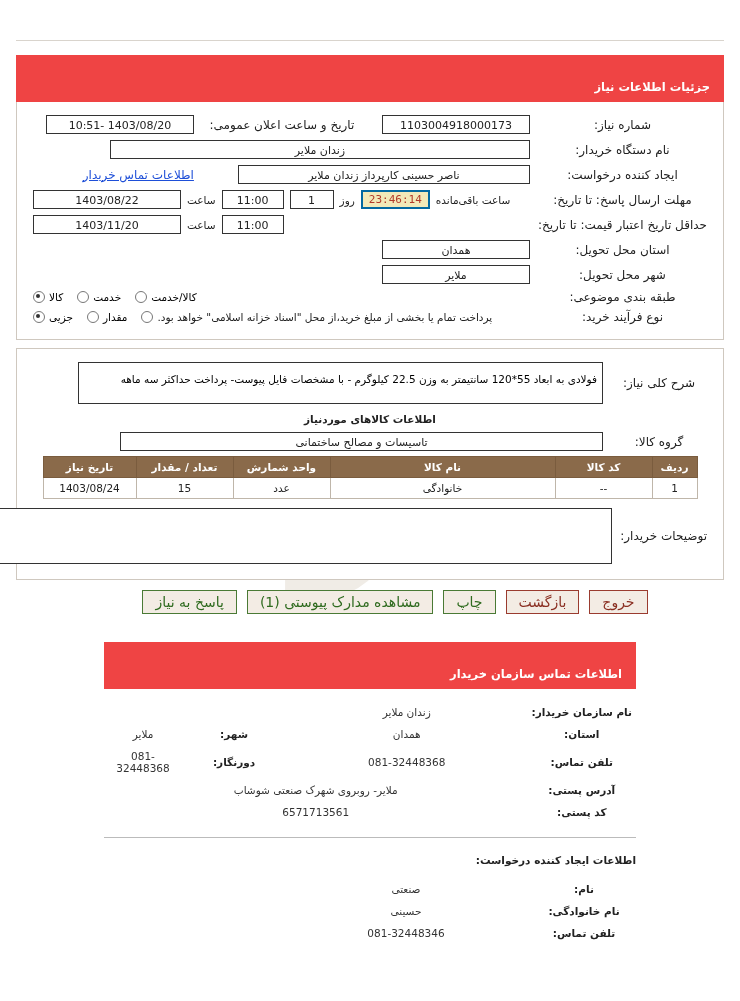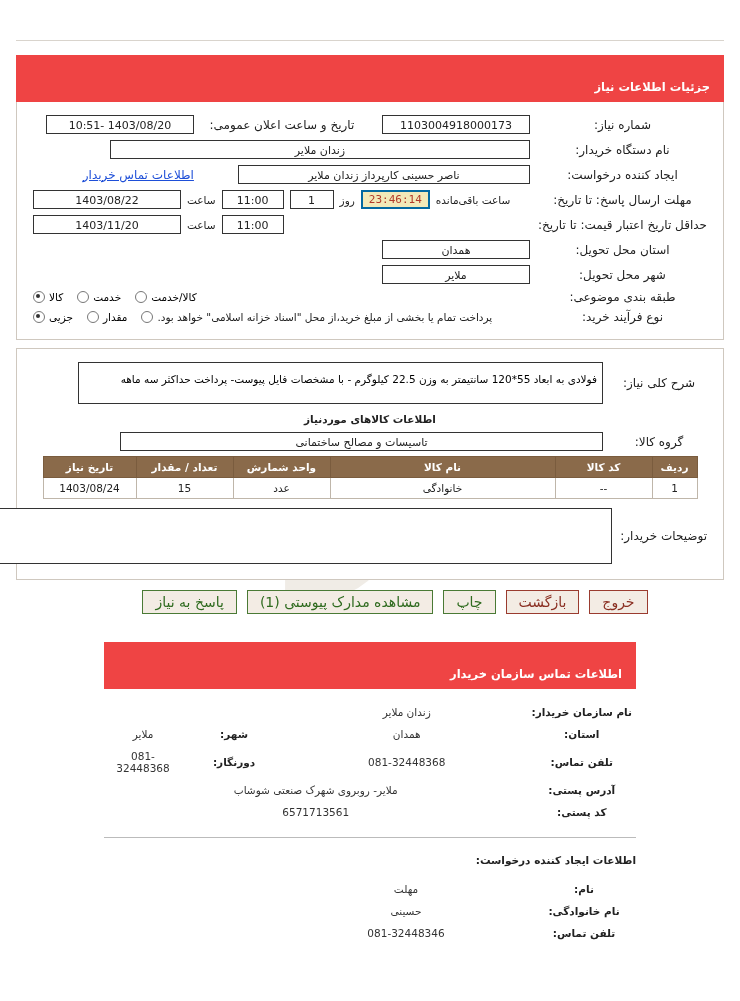--- a/index.html
+++ b/index.html
@@ -485,21 +485,21 @@
         </table>
 
       <div class="hr"></div>
 
       <div class="block-title">اطلاعات ایجاد کننده درخواست:</div>
 
       <table class="contact">
         <tbody>
             <tr>
           <td class="clbl">نام:</td>
-          <td class="cval">مهلت</td>
+          <td class="cval">صنعتی</td>
           <td style="width:90px"></td>
           <td style="width:70px"></td>
         </tr>
         <tr>
           <td class="clbl">نام خانوادگی:</td>
           <td class="cval">حسینی</td>
           <td></td>
               <td></td>
         </tr>
         <tr>

